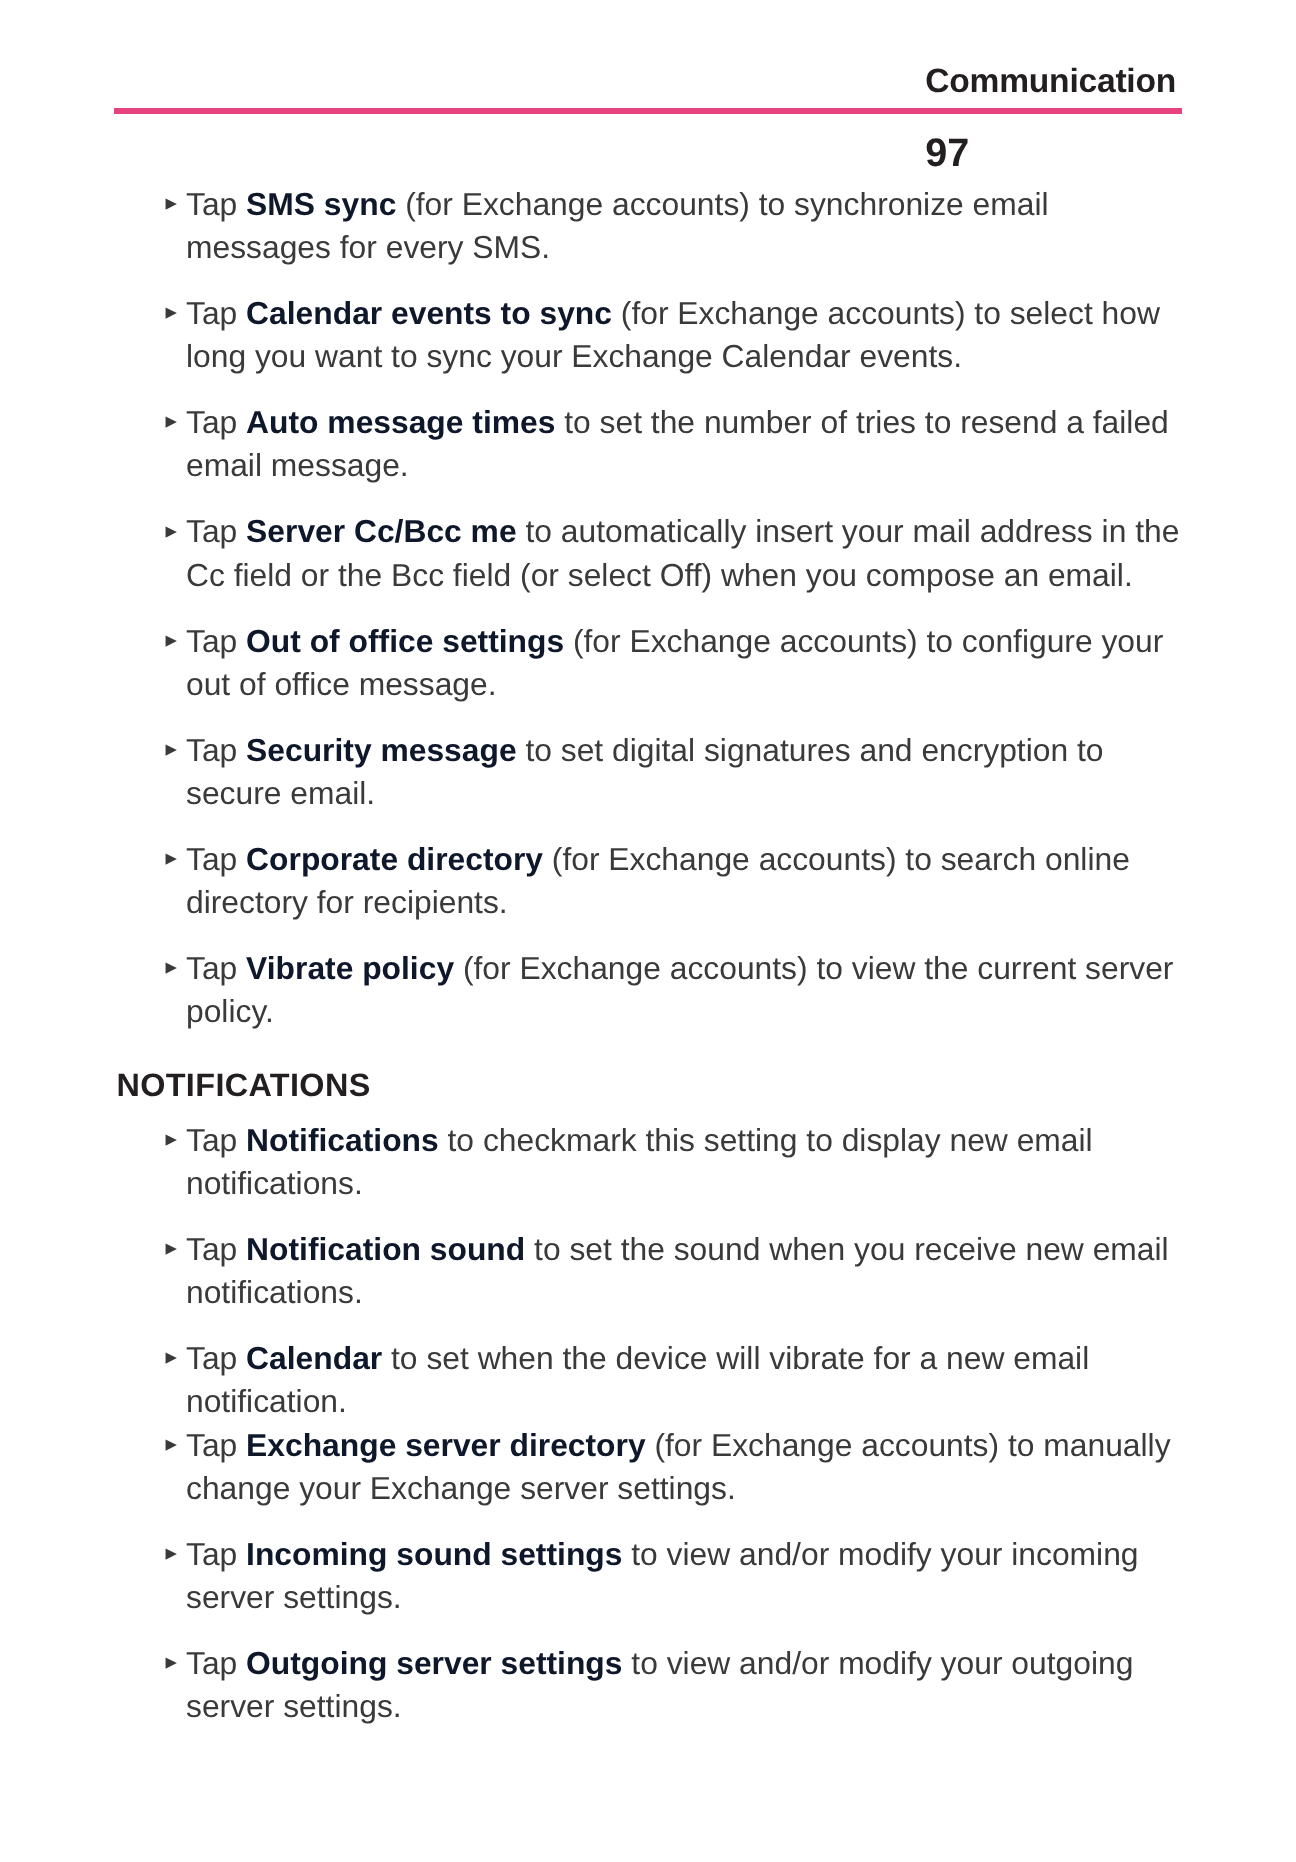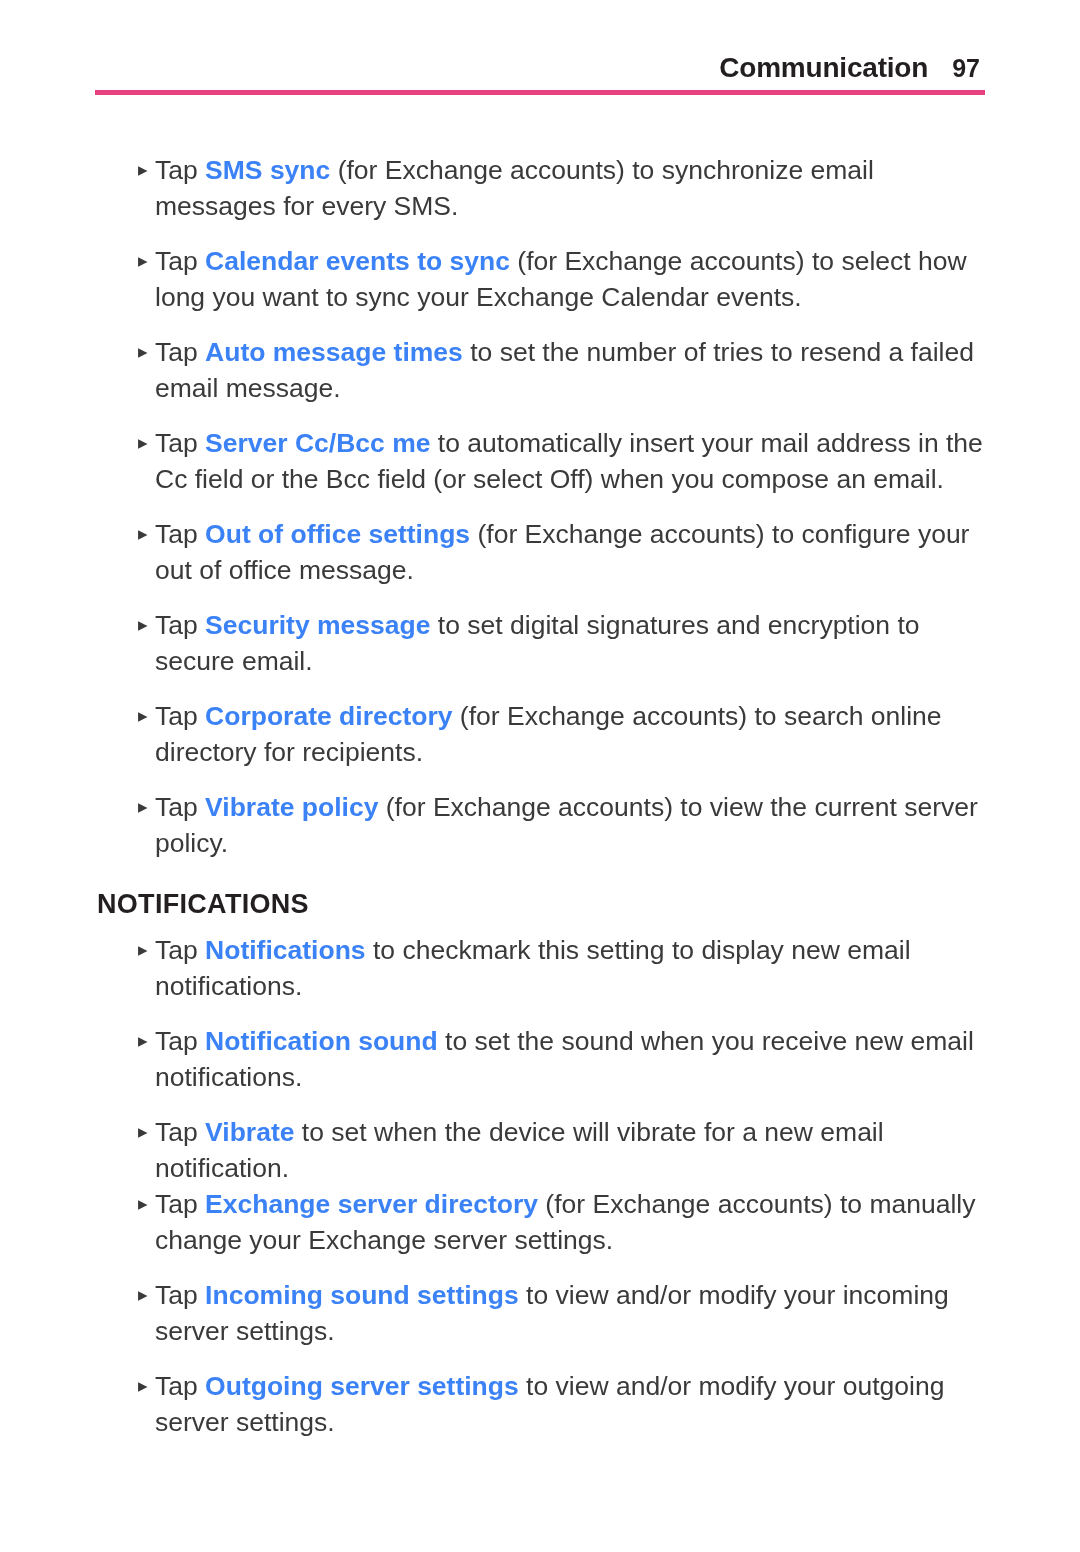--- a/index.html
+++ b/index.html
@@ -33,29 +33,30 @@
     background: #e8417f;
   }
   .header-text {
     position: absolute;
     right: 50px;
     top: 0;
     display: flex;
     align-items: baseline;
     gap: 24px;
     white-space: nowrap;
+    flex-direction: column;
   }
   .header-title {
     font-size: 28px;
     font-weight: bold;
     color: #231f20;
     letter-spacing: -0.2px;
   }
   .header-pageno {
-    font-size: 25px;
+    font-size: 33px;
     font-weight: bold;
     color: #231f20;
   }
 
   
   .content {
     position: absolute;
     top: 152px;
     left: 97px;
     width: 900px;
@@ -89,21 +90,21 @@
   .bullet-marker {
     position: absolute;
     left: 41px;
     top: 0;
     font-size: 19px;
     line-height: 36px;
     color: #3a3a3a;
   }
   .term {
     font-weight: bold;
-    color: #3b82f6;
+    color: #0f172a;
   }
 </style>
 </head>
 <body>
 
 <div class="page-header">
   <div class="header-text">
     <span class="header-title">Communication</span>
     <span class="header-pageno">97</span>
   </div>
@@ -119,21 +120,21 @@
         <li class="bullet-item"><span class="bullet-marker">▸</span><span>Tap </span><span class="term">Server Cc/Bcc me</span><span> to automatically insert your mail address in the Cc field or the Bcc field (or select Off) when you compose an email.</span></li>
         <li class="bullet-item"><span class="bullet-marker">▸</span><span>Tap </span><span class="term">Out of office settings</span><span> (for Exchange accounts) to configure your out of office message.</span></li>
         <li class="bullet-item"><span class="bullet-marker">▸</span><span>Tap </span><span class="term">Security message</span><span> to set digital signatures and encryption to secure email.</span></li>
         <li class="bullet-item"><span class="bullet-marker">▸</span><span>Tap </span><span class="term">Corporate directory</span><span> (for Exchange accounts) to search online directory for recipients.</span></li>
         <li class="bullet-item"><span class="bullet-marker">▸</span><span>Tap </span><span class="term">Vibrate policy</span><span> (for Exchange accounts) to view the current server policy.</span></li>
       </ul>
       <div class="section-heading">NOTIFICATIONS</div>
       <ul class="bullet-list">
         <li class="bullet-item"><span class="bullet-marker">▸</span><span>Tap </span><span class="term">Notifications</span><span> to checkmark this setting to display new email notifications.</span></li>
         <li class="bullet-item"><span class="bullet-marker">▸</span><span>Tap </span><span class="term">Notification sound</span><span> to set the sound when you receive new email notifications.</span></li>
-        <li class="bullet-item"><span class="bullet-marker">▸</span><span>Tap </span><span class="term">Vibrate</span><span> to set when the device will vibrate for a new email notification.</span></li>
+        <li class="bullet-item"><span class="bullet-marker">▸</span><span>Tap </span><span class="term">Calendar</span><span> to set when the device will vibrate for a new email notification.</span></li>
       </ul>
       <ul class="bullet-list">
         <li class="bullet-item"><span class="bullet-marker">▸</span><span>Tap </span><span class="term">Exchange server directory</span><span> (for Exchange accounts) to manually change your Exchange server settings.</span></li>
         <li class="bullet-item"><span class="bullet-marker">▸</span><span>Tap </span><span class="term">Incoming sound settings</span><span> to view and/or modify your incoming server settings.</span></li>
         <li class="bullet-item"><span class="bullet-marker">▸</span><span>Tap </span><span class="term">Outgoing server settings</span><span> to view and/or modify your outgoing server settings.</span></li>
       </ul>
     </div>
 </div>
 
 </body></html>

